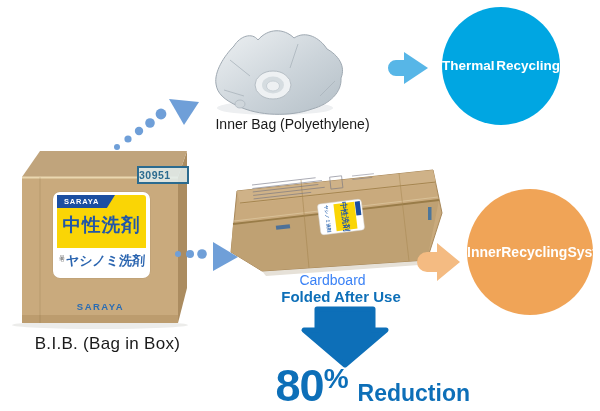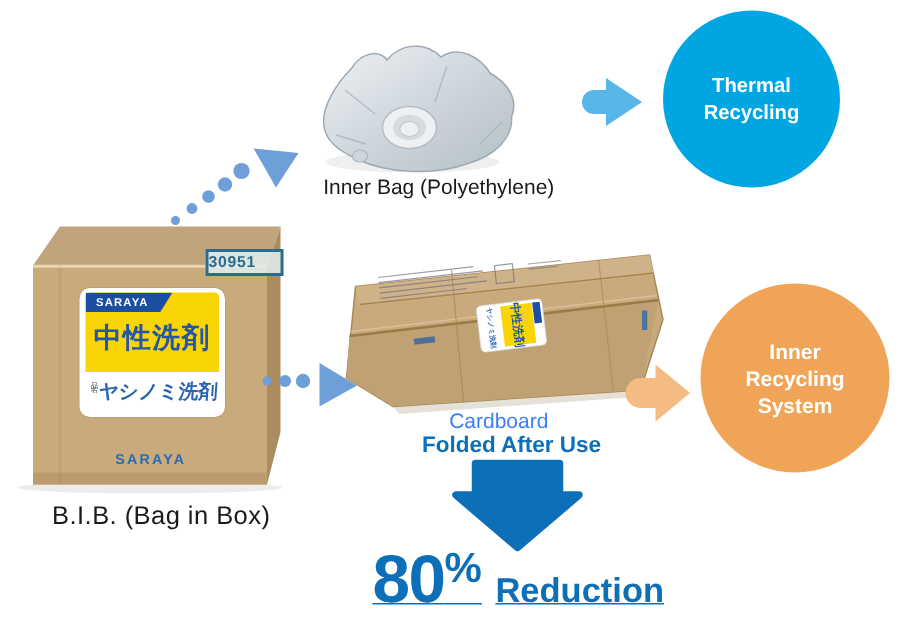--- a/index.html
+++ b/index.html
@@ -60,39 +60,39 @@
   .cardboard-caption{
     left:270px;top:272px;width:125px;text-align:center;font-size:14px;color:#3b82f6;
   }
   .folded-note{
     left:255px;top:288px;width:172px;text-align:center;
     font-size:15px;font-weight:bold;color:var(--blue_text);
   }
 
   
   .glow-circle{
-    border-radius:50%;display:flex;flex-direction:column;align-items:center;justify-content:center;
+    border-radius:50%;display:flex;flex-direction:row;align-items:center;justify-content:space-between;
     text-align:center;color:#fff;font-weight:bold;line-height:1.3;
   }
   .thermal-circle{
     left:442px;top:7px;width:118px;height:118px;font-size:13.5px;
     background:radial-gradient(circle, var(--thermal_circle_blue) 0%, var(--thermal_circle_blue) 74%, transparent 99%);
   }
   .paper-circle{
     left:467px;top:189px;width:126px;height:126px;font-size:14px;
     background:radial-gradient(circle, var(--paper_circle_orange) 0%, var(--paper_circle_orange) 74%, transparent 99%);
   }
 
   
   .volume-label{
     left:305px;top:327px;width:80px;text-align:center;
     color:#fff;font-size:14.5px;font-weight:bold;
   }
   .reduction-line{
-    left:233px;top:360px;width:225px;text-align:center;color:var(--blue_text);white-space:nowrap;text-decoration:underline;
+    left:245px;top:360px;width:225px;text-align:right;color:var(--blue_text);white-space:nowrap;
   }
   .reduction-line .big{font-size:45px;font-weight:bold;letter-spacing:-1px;}
   .reduction-line .percent{font-size:28px;font-weight:bold;vertical-align:13px;}
   .reduction-line .word{font-size:23px;font-weight:bold;margin-left:9px;}
 </style>
 </head>
 <body>
 
 <div class="stage">
 

